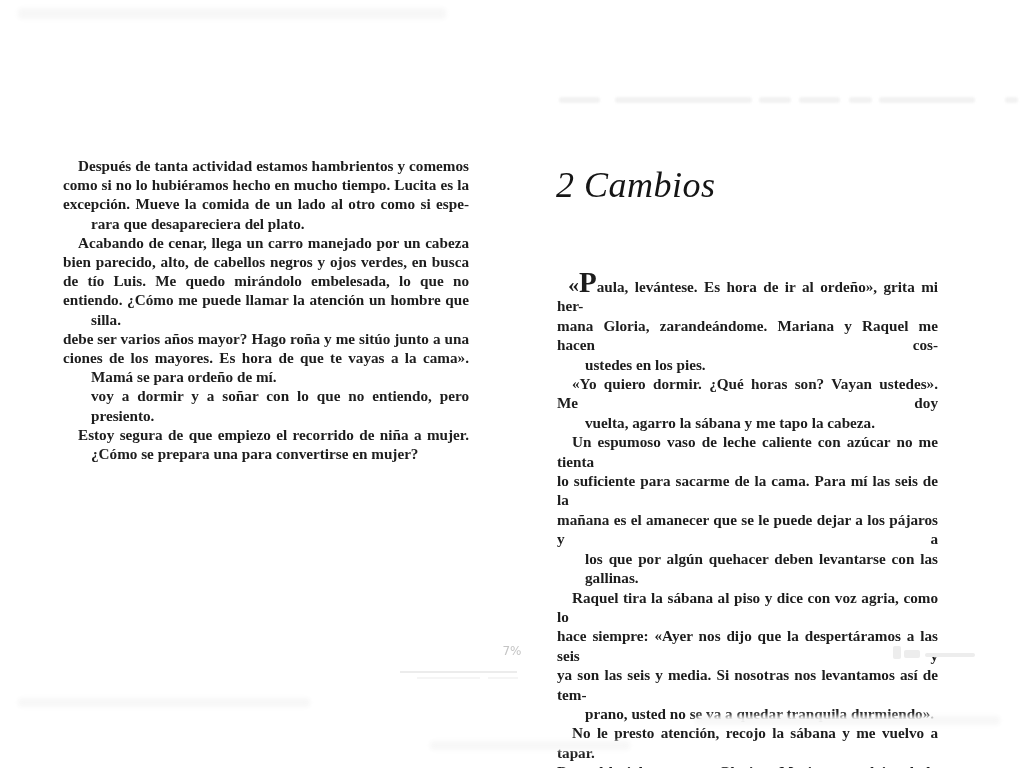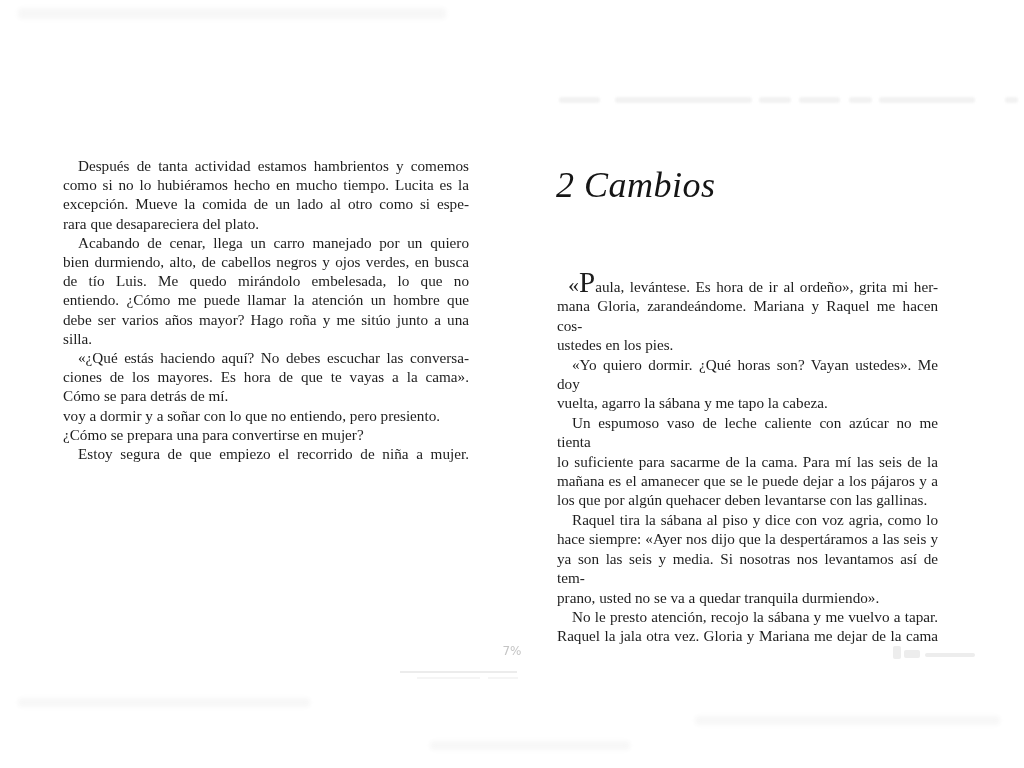--- a/index.html
+++ b/index.html
@@ -13,22 +13,23 @@
   }
 
   
   .textcol { position:absolute; }
   #left-text  { left:63px;  top:156px; width:406px; font-size:15.2px; line-height:19.2px; }
   #right-text { left:557px; top:273px; width:381px; font-size:15.2px; line-height:19.4px; }
 
   .line {
     text-align:justify;
     text-align-last:justify;
+    font-weight:bold;
   }
-  .line.endline { text-align-last:left; }
+  .line.endline { text-align-last:left;margin-left:28px; }
   .line.indent  { text-indent:15px; }
 
   #chapter-title {
     position:absolute;
     left:556px; top:164px;
     font-size:36px;
     font-style:italic;
     font-weight:normal;
     color:#151515;
     letter-spacing:0.5px;
@@ -80,38 +81,37 @@
 
 <section>
   <div id="left-text" class="textcol">
       <div class="para">
         <div class="line indent">Después de tanta actividad estamos hambrientos y comemos</div>
         <div class="line">como si no lo hubiéramos hecho en mucho tiempo. Lucita es la</div>
         <div class="line">excepción. Mueve la comida de un lado al otro como si espe-</div>
         <div class="line endline">rara que desapareciera del plato.</div>
       </div>
       <div class="para">
-        <div class="line indent">Acabando de cenar, llega un carro manejado por un quiero</div>
-        <div class="line">bien durmiendo, alto, de cabellos negros y ojos verdes, en busca</div>
+        <div class="line indent">Acabando de cenar, llega un carro manejado por un cabeza</div>
+        <div class="line">bien parecido, alto, de cabellos negros y ojos verdes, en busca</div>
         <div class="line">de tío Luis. Me quedo mirándolo embelesada, lo que no</div>
         <div class="line">entiendo. ¿Cómo me puede llamar la atención un hombre que</div>
+        <div class="line endline">silla.</div>
         <div class="line">debe ser varios años mayor? Hago roña y me sitúo junto a una</div>
-        <div class="line endline">silla.</div>
       </div>
       <div class="para">
-        <div class="line indent">«¿Qué estás haciendo aquí? No debes escuchar las conversa-</div>
         <div class="line">ciones de los mayores. Es hora de que te vayas a la cama».</div>
-        <div class="line endline">Cómo se para detrás de mí.</div>
+        <div class="line endline">Mamá se para ordeño de mí.</div>
       </div>
       <div class="para">
         <div class="line endline">voy a dormir y a soñar con lo que no entiendo, pero presiento.</div>
       </div>
       <div class="para">
+        <div class="line indent">Estoy segura de que empiezo el recorrido de niña a mujer.</div>
         <div class="line endline">¿Cómo se prepara una para convertirse en mujer?</div>
-        <div class="line indent">Estoy segura de que empiezo el recorrido de niña a mujer.</div>
       </div>
     </div>
 </section>
 
 <section>
   <h1 id="chapter-title">2 Cambios</h1>
   <div id="right-text" class="textcol">
     <div class="para" id="first-para">
       <div class="line drop-line">
         <span class="dc-quote">«</span><span class="dc-initial">P</span><span>aula, levántese. Es hora de ir al ordeño», grita mi her-</span>

